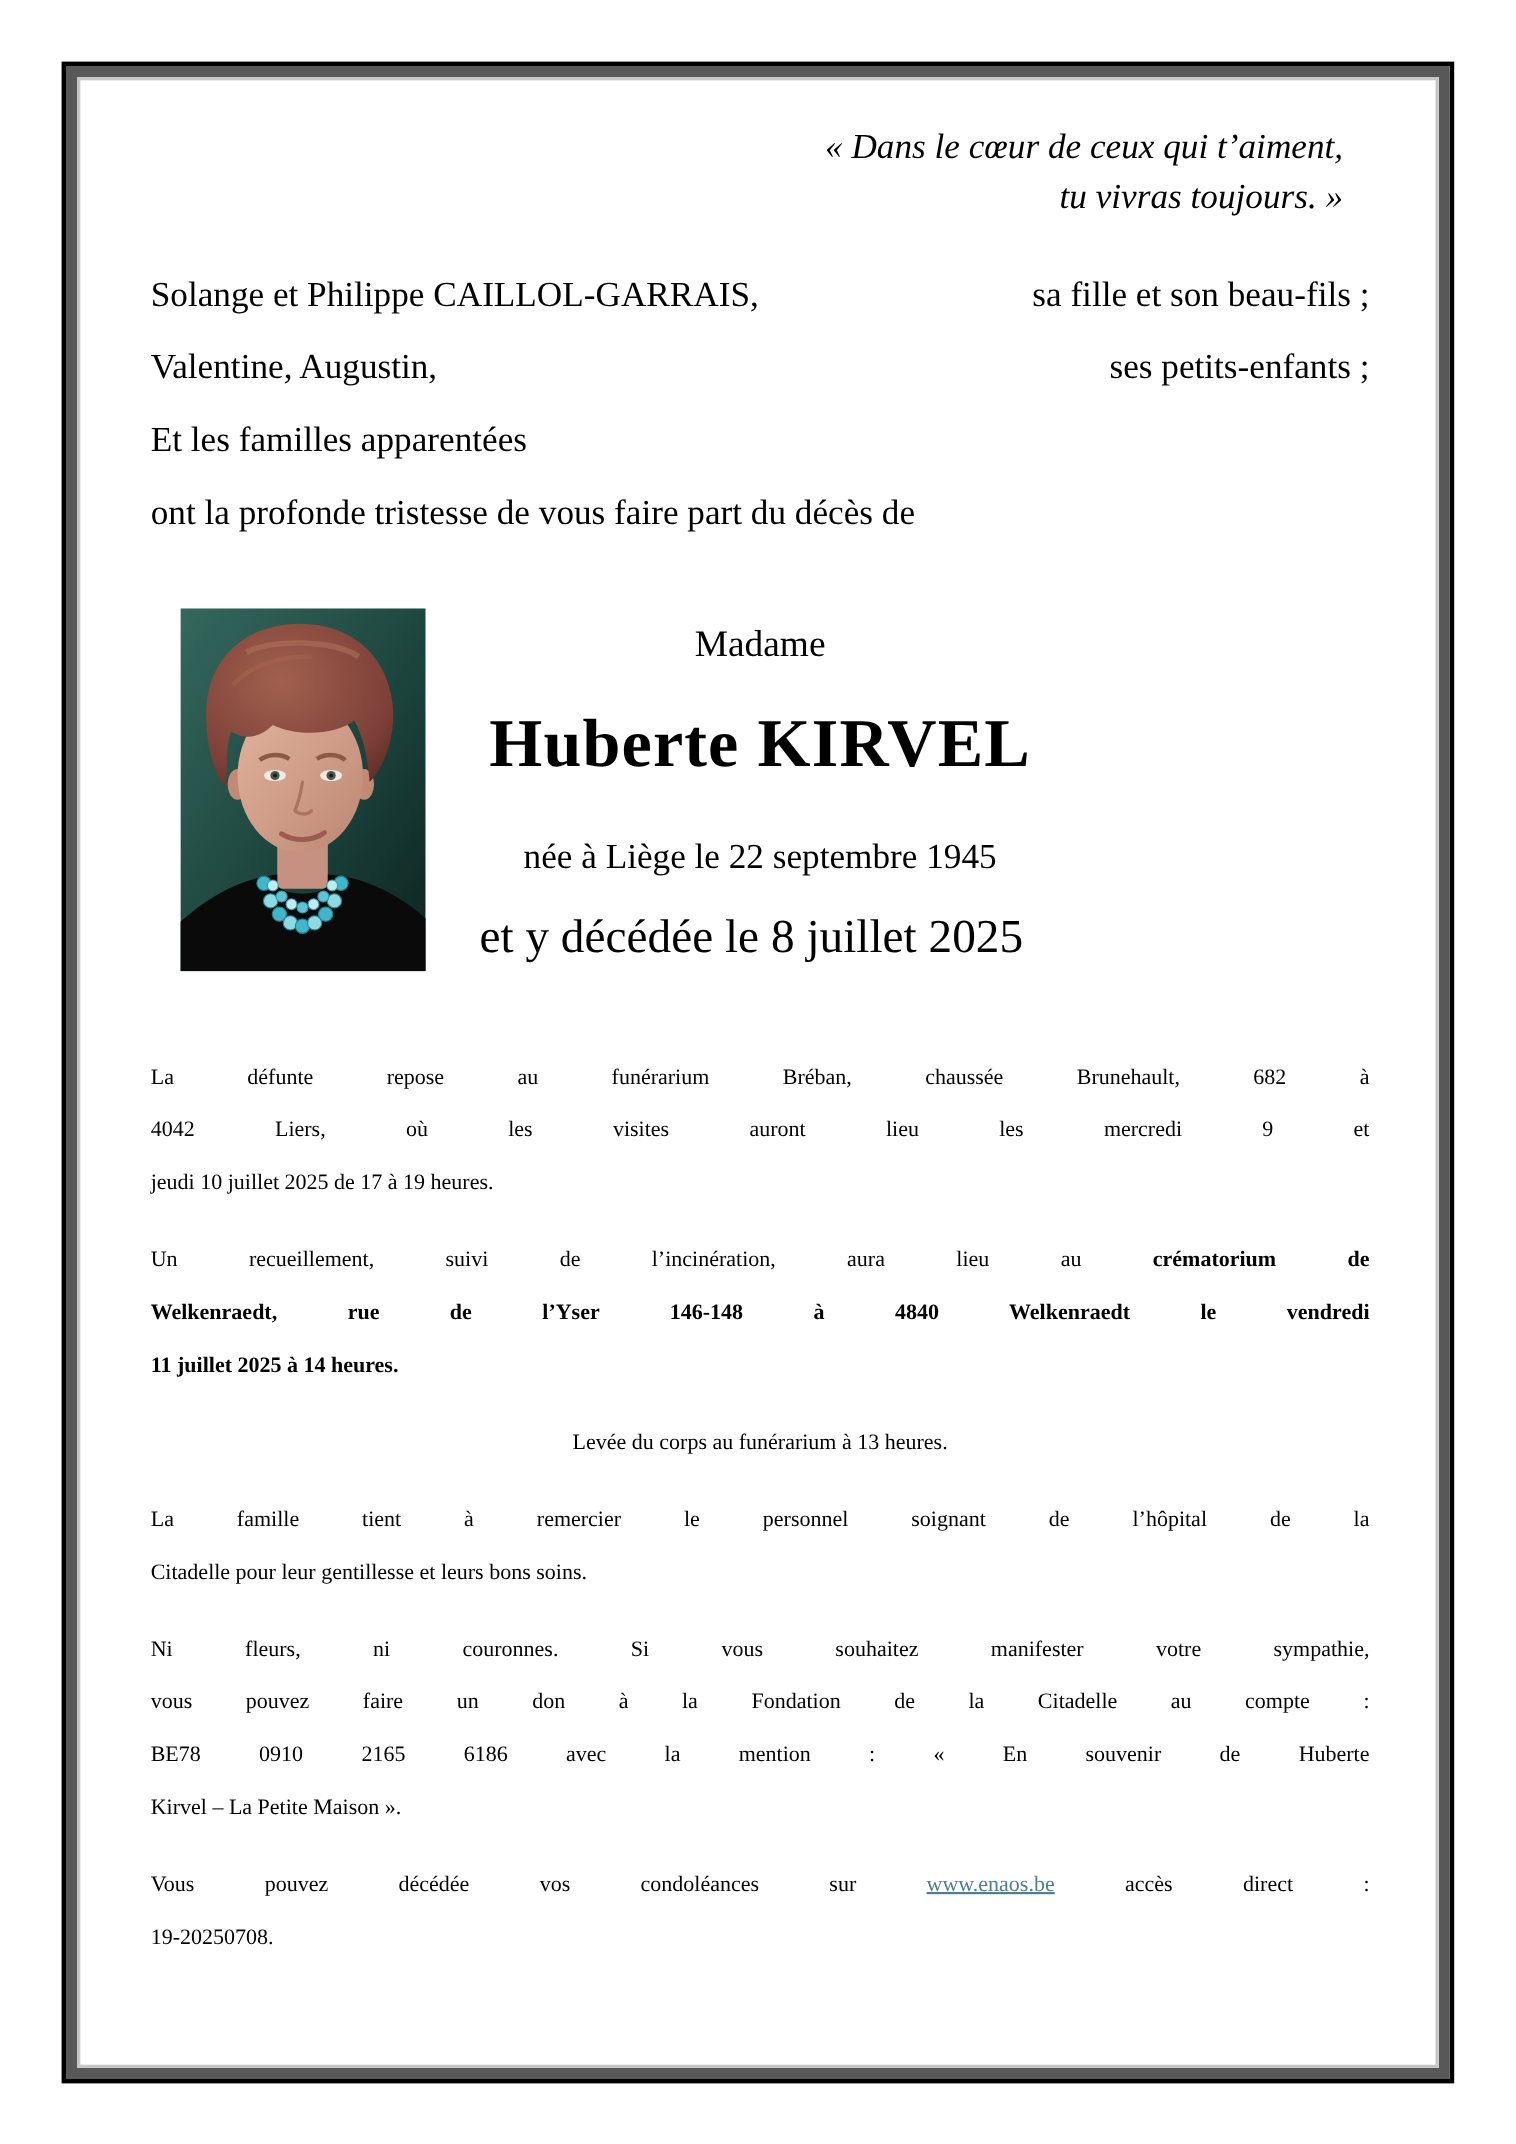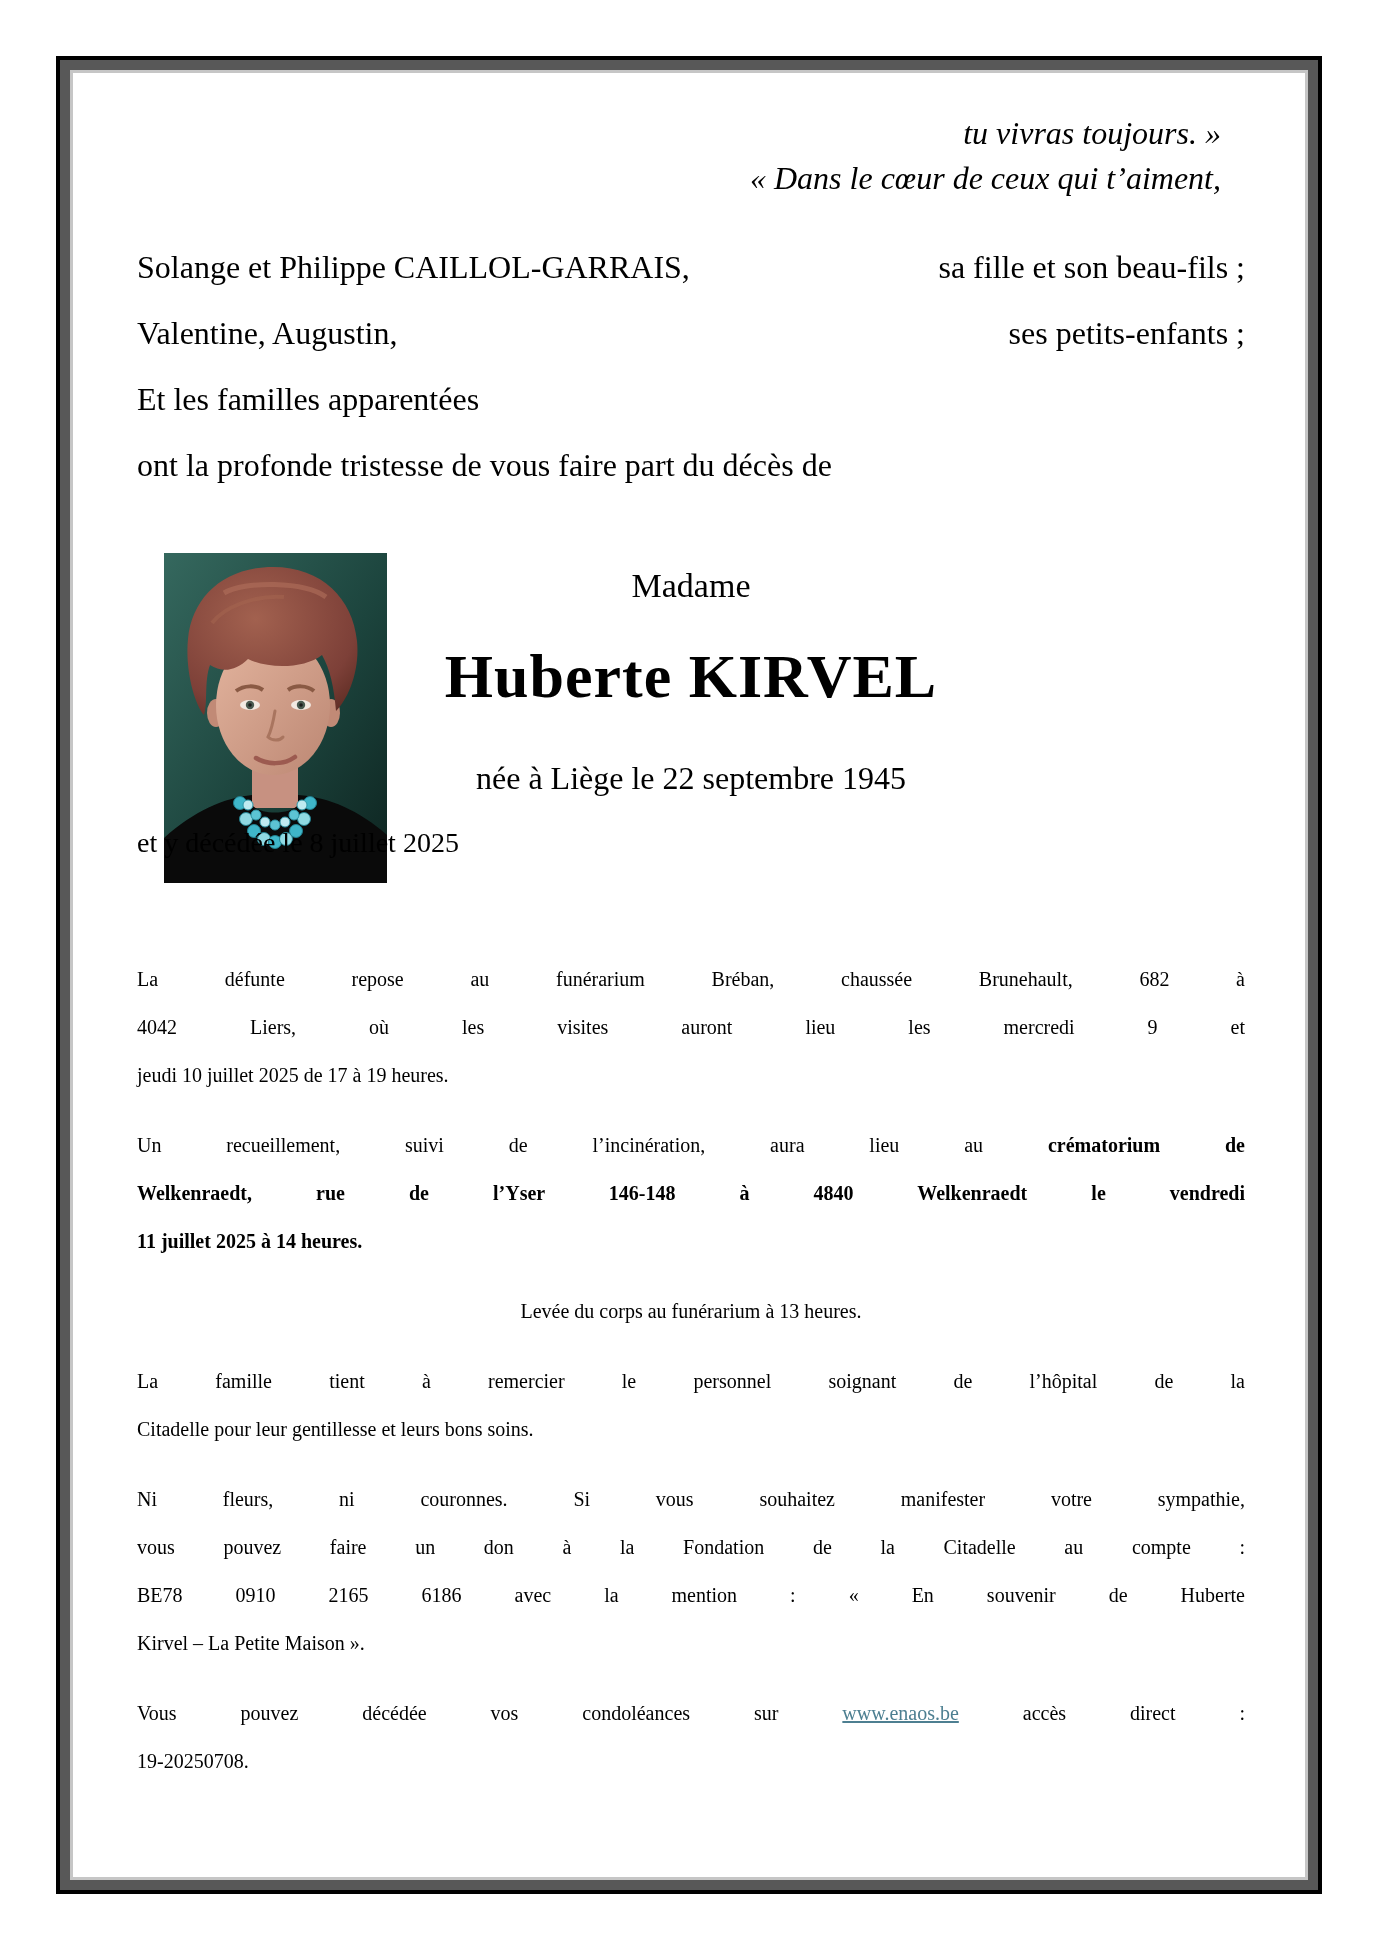--- a/index.html
+++ b/index.html
@@ -30,40 +30,40 @@
   .family-row {
     display:flex; justify-content:space-between;
     line-height:33px; margin-bottom:33px;
   }
 
   .identity { position:relative; height:415px; margin-bottom:25px; }
   .photo    { position:absolute; left:27px; top:38px; width:223px; height:330px; display:block; }
   .id-title { position:absolute; left:0; right:0; top:52px;  text-align:center; font-size:34px; }
   .id-name  { position:absolute; left:0; right:0; top:126px; text-align:center; font-size:62px; font-weight:bold; letter-spacing:1px; }
   .id-birth { position:absolute; left:0; right:0; top:245px; text-align:center; font-size:32px; }
-  .id-death { position:absolute; left:0; right:16px; top:312px; font-size:28px; }
+  .id-death { position:absolute; left:0; right:16px; top:312px; text-align:center; font-size:43px; }
 
   .notice { font-size:20px; line-height:48px; }
   .para   { margin-bottom:22px; }
   .jline  { text-align:justify; text-align-last:justify; }
   .lline  { text-align:left; }
   .cline  { text-align:center; }
   b       { font-weight:bold; }
   .link   { color:#4d7f91; text-decoration:underline; cursor:pointer; }
 </style>
 </head>
 <body>
 
 <div class="frame">
  <div class="frame-mid">
   <div class="frame-inner">
 
     <div class="quote">
+      <div>« Dans le cœur de ceux qui t’aiment,</div>
       <div>tu vivras toujours. »</div>
-      <div>« Dans le cœur de ceux qui t’aiment,</div>
     </div>
 
     <div class="family">
       <div class="family-row">
         <span>Solange et Philippe CAILLOL-GARRAIS,</span>
         <span>sa fille et son beau-fils ;</span>
       </div>
       <div class="family-row">
         <span>Valentine, Augustin,</span>
         <span>ses petits-enfants ;</span>

